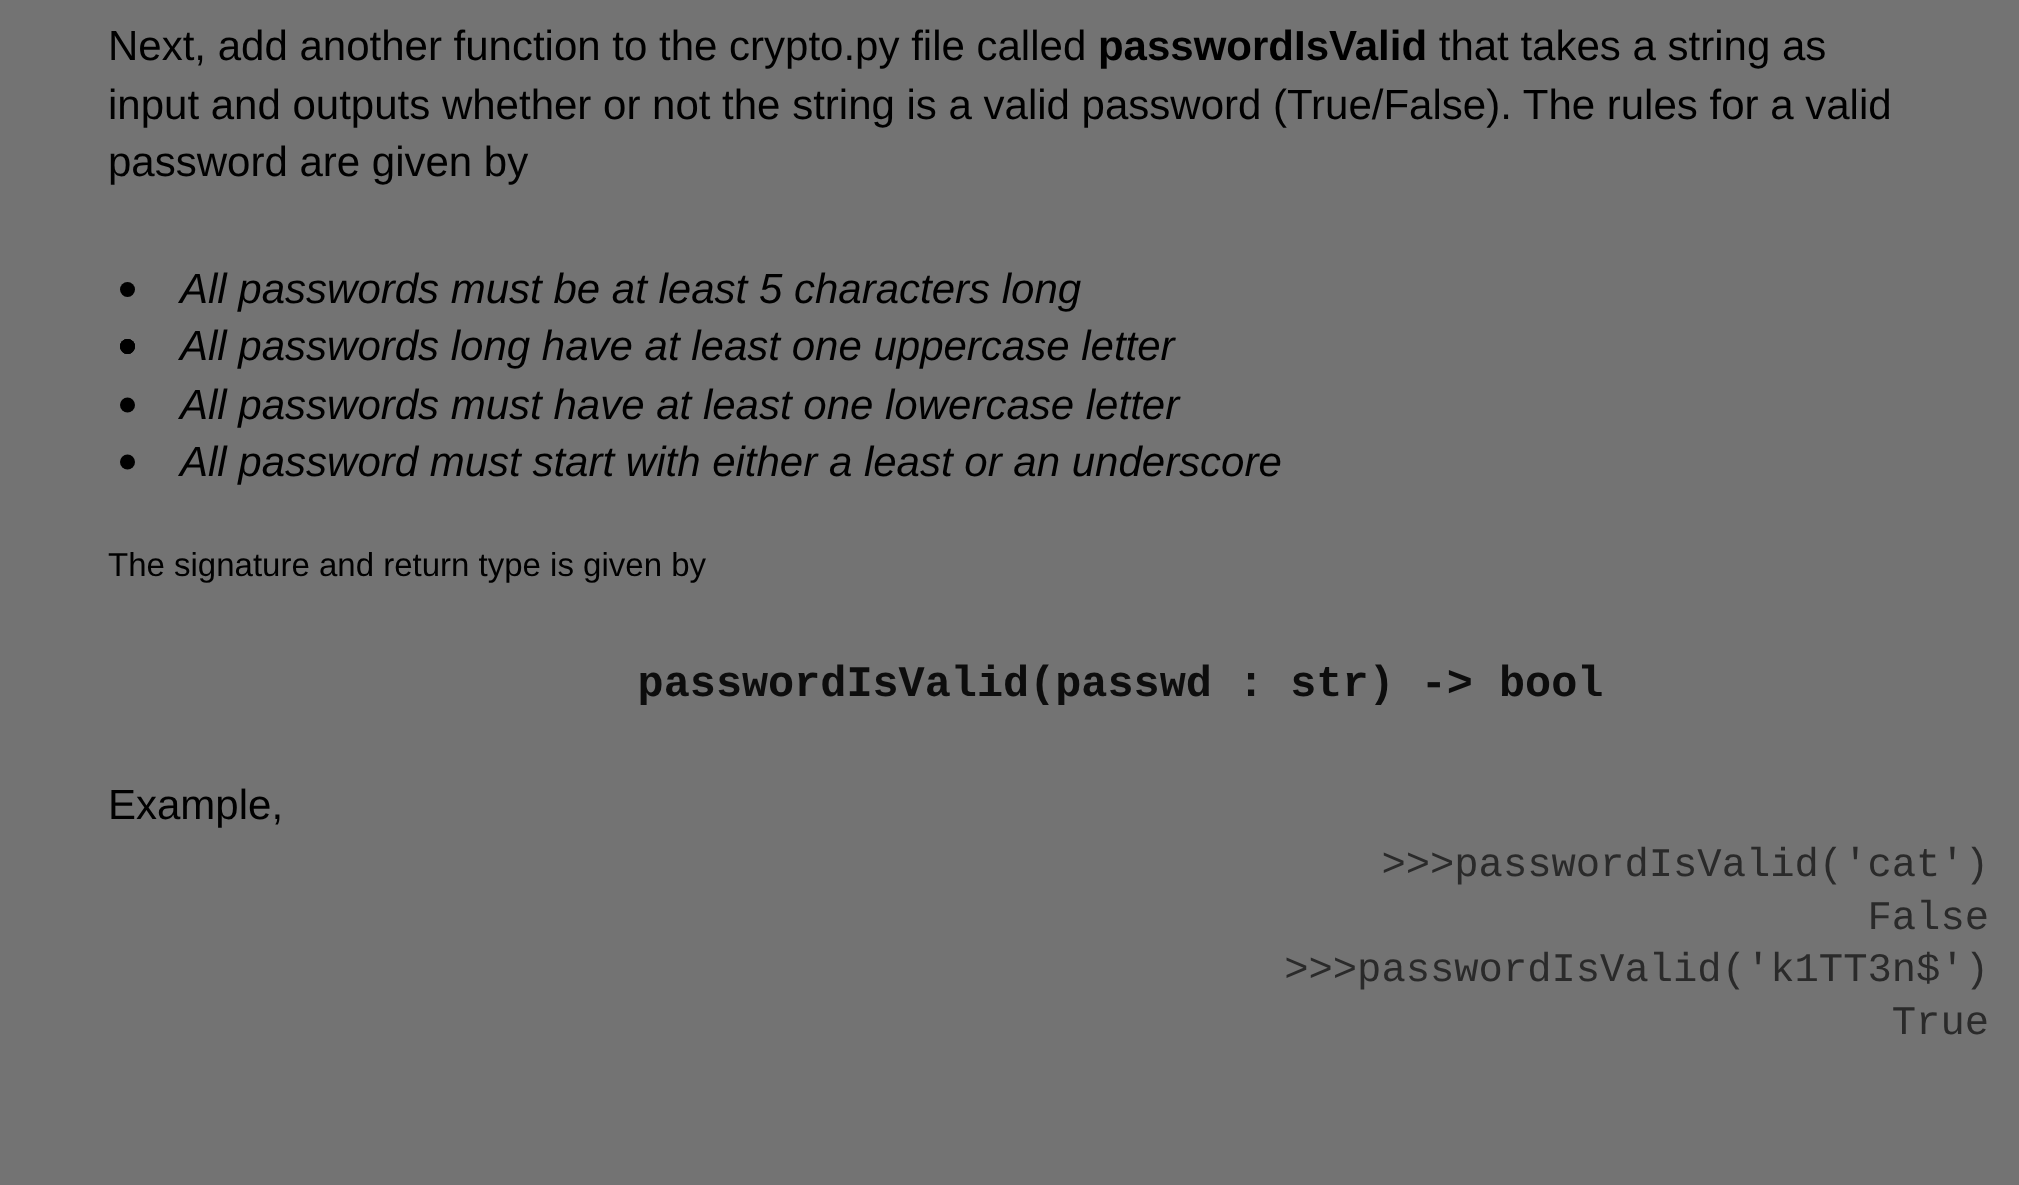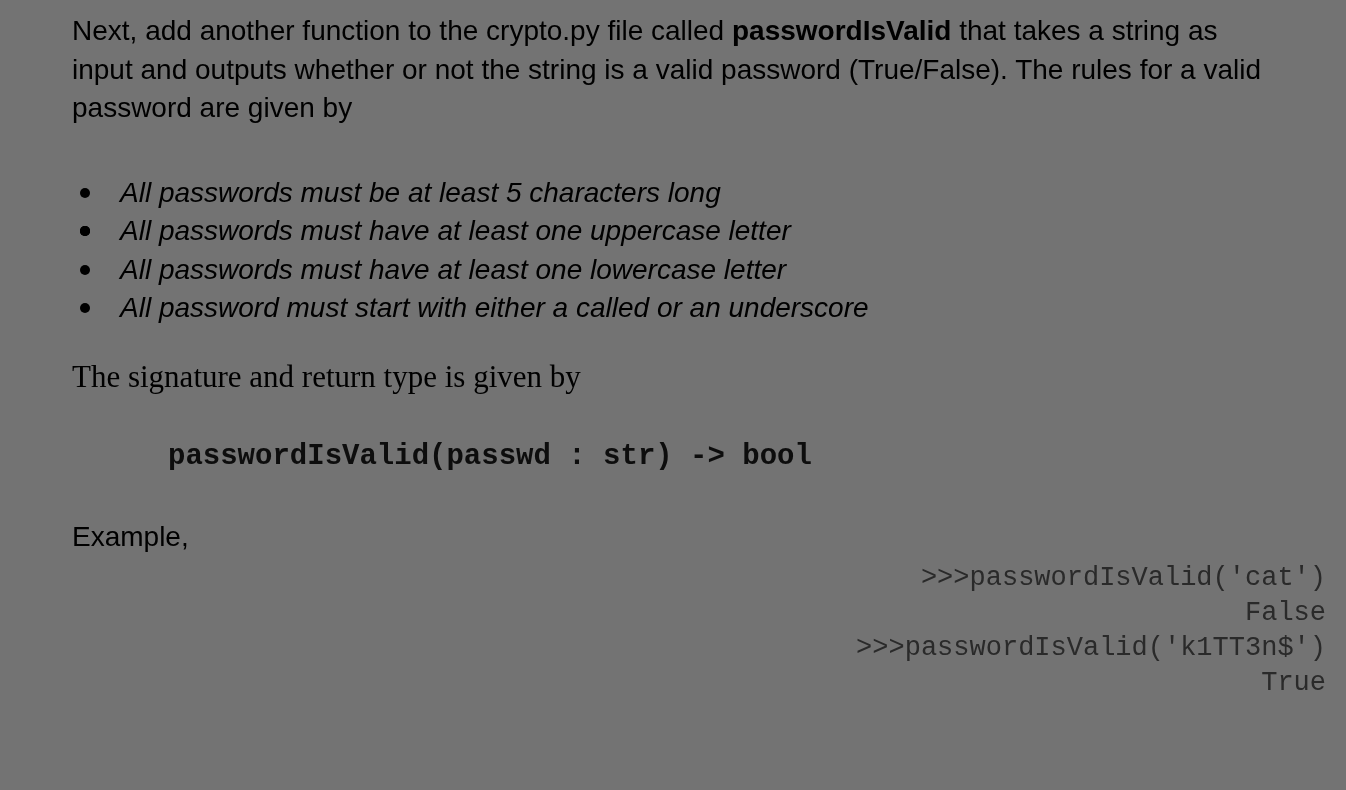--- a/index.html
+++ b/index.html
@@ -51,33 +51,33 @@
     top: 14px;
     width: 10px;
     height: 10px;
     background: #000000;
     border-radius: 50%;
   }
 
   
   .sig-caption {
     margin: 30px 0 0 0;
-    font-size: 31px;
+    font-size: 22px;
     line-height: 38.5px;
     white-space: nowrap;
-    font-family: Liberation Serif, serif;
   }
   .sig-code {
     margin: 42px 0 0 96px;
     font-family: "Liberation Mono", monospace;
     font-weight: bold;
     font-size: 29px;
     line-height: 38px;
     color: #0d0d0d;
     white-space: nowrap;
+    text-align: center;
   }
 
   
   .example-label {
     margin: 42px 0 0 0;
     font-size: 28px;
     line-height: 38.5px;
     white-space: nowrap;
   }
   .example-code {
@@ -101,23 +101,23 @@
   <p class="intro">
     <span class="line"><span>Next, add another function to the crypto.py file called </span><strong>passwordIsValid</strong><span> that takes a string as</span></span>
     <span class="line">input and outputs whether or not the string is a valid password (True/False). The rules for a valid</span>
     <span class="line">password are given by</span>
   </p>
 
   <ul class="rules">
     <li><span class="dot"></span><span>All passwords must be at least 5 characters long</span></li>
     <li><span class="dot"></span></li>
     <li><span class="dot"></span></li>
-    <li><span class="dot"></span><span>All passwords must have at least one uppercase letter</span></li>
+    <li><span class="dot"></span><span>All passwords long have at least one uppercase letter</span></li>
     <li><span class="dot"></span><span>All passwords must have at least one lowercase letter</span></li>
-    <li><span class="dot"></span><span>All password must start with either a called or an underscore</span></li>
+    <li><span class="dot"></span><span>All password must start with either a least or an underscore</span></li>
   </ul>
 
   <p class="sig-caption">The signature and return type is given by</p>
 
   <div class="sig-code">passwordIsValid(passwd : str) -&gt; bool</div>
 
   <p class="example-label">Example,</p>
 
   <div class="example-code">
     <span class="code-line">&gt;&gt;&gt;passwordIsValid('cat')</span>

